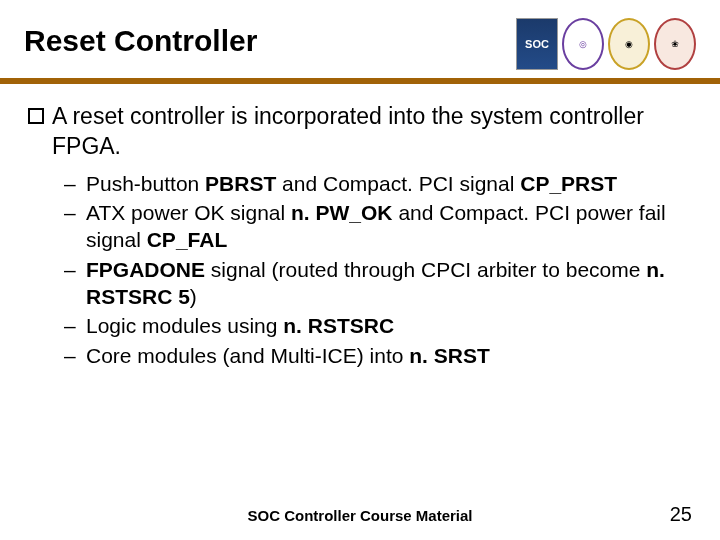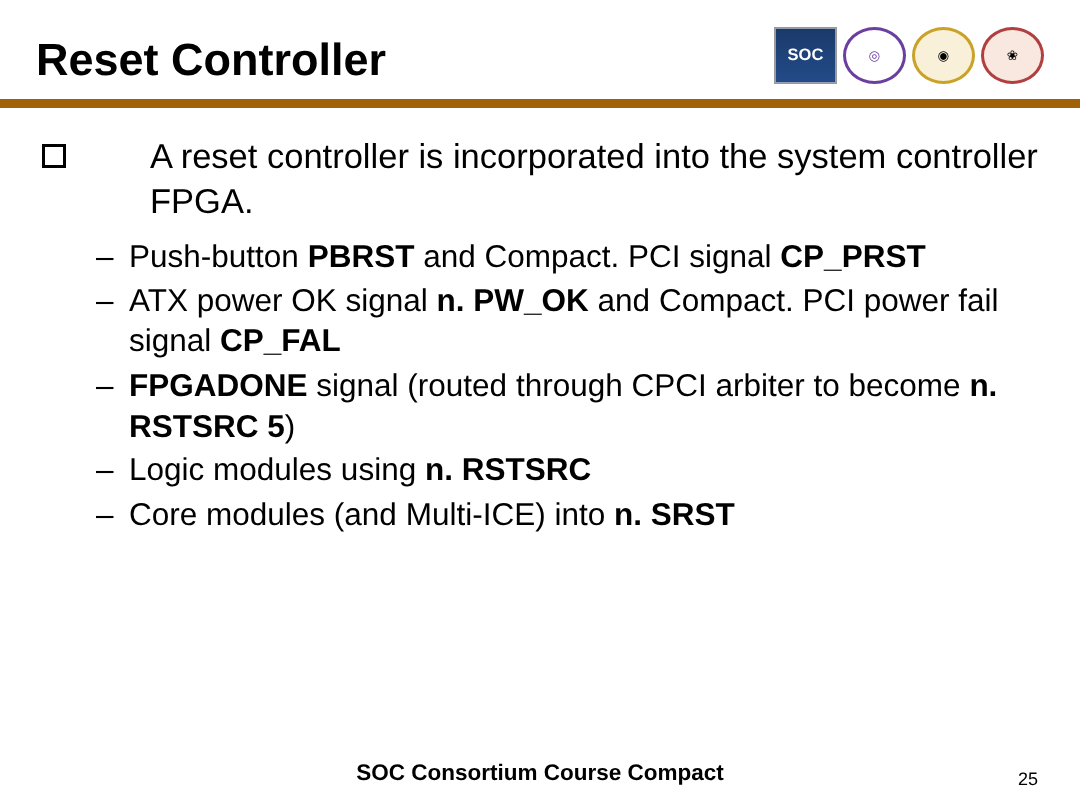--- a/index.html
+++ b/index.html
@@ -24,21 +24,21 @@
     flex: 1;
     padding-top: 6px;
   }
   .logos {
     display: flex;
     gap: 4px;
     align-items: center;
   }
   .logo {
     width: 42px;
-    height: 38px;
+    height: 52px;
     display: flex;
     align-items: center;
     justify-content: center;
     font-size: 9px;
     text-align: left;
     line-height: 1;
     border: 1px solid #999;
   }
   .logo-soc {
     background: linear-gradient(#1b3a6b,#234b88);
@@ -53,21 +53,20 @@
   .logo-gold { border: 2px solid #c9a227; background:#f8f0d8; }
   .logo-red { border: 2px solid #b04040; background:#f8e8e0; }
   .content {
     padding: 18px 28px 0 28px;
     font-size: 23px;
     line-height: 1.3;
   }
   .bullet-top {
     display: flex;
     margin-bottom: 6px;
-    gap: 48px;
   }
   .bullet-top .marker {
     width: 16px;
     height: 16px;
     border: 2px solid #000;
     margin-top: 6px;
     margin-right: 8px;
     flex-shrink: 0;
   }
   .bullet-top .text {
@@ -95,21 +94,21 @@
     left: 0;
     width: 100%;
     text-align: center;
     font-size: 15px;
     font-weight: bold;
   }
   .page-num {
     position: absolute;
     bottom: 14px;
     right: 28px;
-    font-size: 12px;
+    font-size: 20px;
     color: #000;
   }
   b { font-weight: bold; }
 </style>
 </head>
 <body>
 
 <div class="header">
   <div class="title">Reset Controller</div>
   <div class="logos">
@@ -144,14 +143,14 @@
         <div class="dash">–</div>
         <div class="text"><span>Logic modules using </span><b>n. RSTSRC</b></div>
       </div>
       <div class="sub-item">
         <div class="dash">–</div>
         <div class="text"><span>Core modules (and Multi-ICE) into </span><b>n. SRST</b></div>
       </div>
     </div>
 </div>
 
-<div class="footer">SOC Consortium Course Compact</div>
+<div class="footer">SOC Controller Course Material</div>
 <div class="page-num">25</div>
 
 </body></html>

